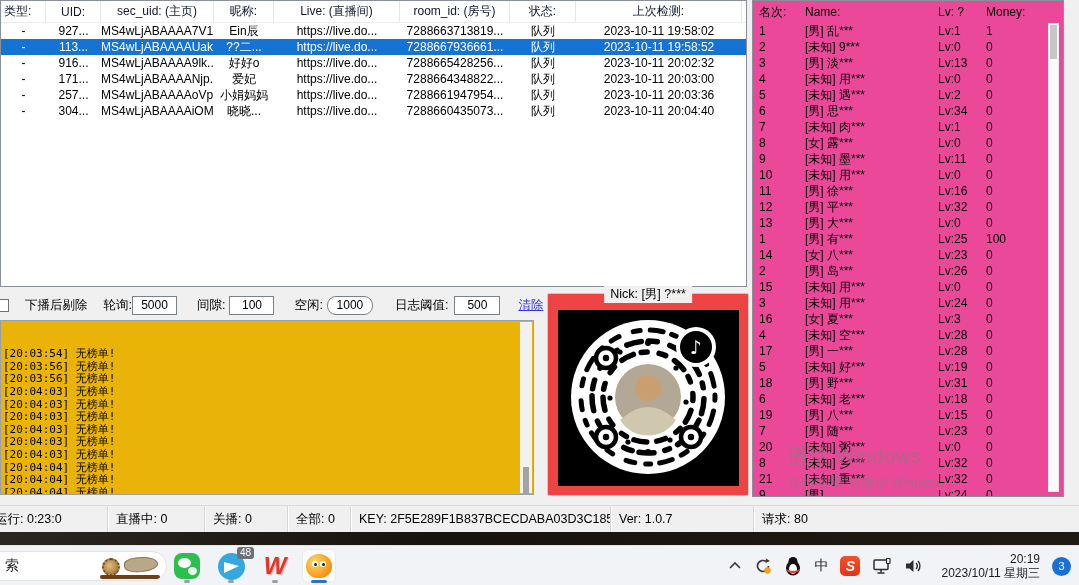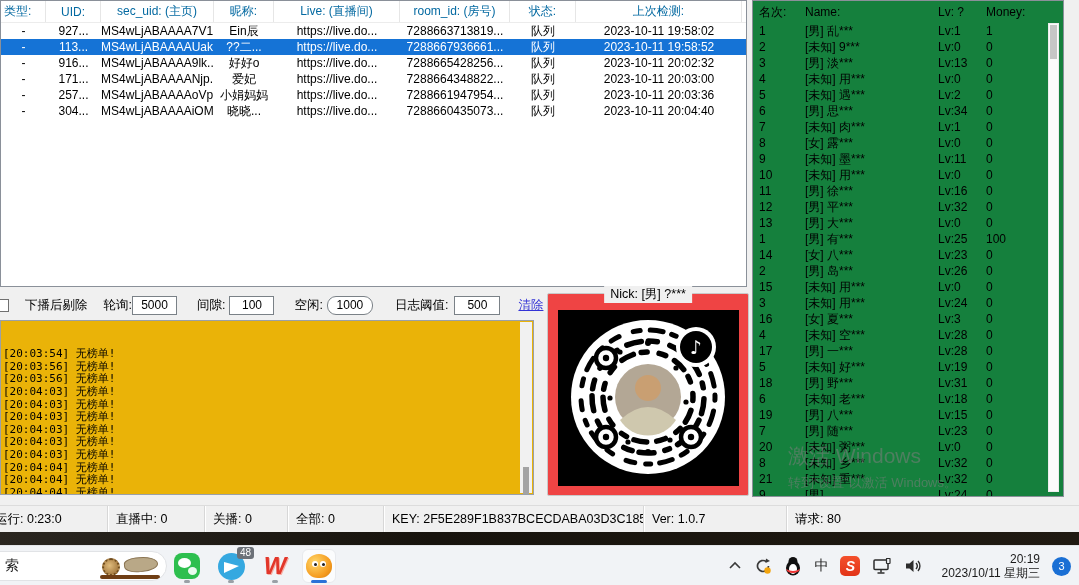--- a/index.html
+++ b/index.html
@@ -7,30 +7,30 @@
     font-family:"Liberation Sans","DejaVu Sans",sans-serif; }
   .screen { position:relative; width:1079px; height:585px; background:#17140f; overflow:hidden; }
 
   
   .app { position:absolute; left:0; top:0; width:1079px; height:532px; background:#f0f0f0; }
 
   
   .tbl { position:absolute; left:0; top:0; width:747px; height:287px; background:#fff;
          border:1px solid #8a9099; overflow:hidden; font-size:12px; }
   .thead { display:flex; height:22px; align-items:stretch; border-bottom:1px solid #ececec; }
-  .th { display:flex; align-items:center; justify-content:center; border-right:1px solid #e6e6e6; color:#0369a1; }
+  .th { display:flex; align-items:center; justify-content:center; border-right:1px solid #e6e6e6; color:#0f172a; }
   .tr { display:flex; height:16px; align-items:center; }
   .tr.selected { background:#1573d6; color:#fff; }
   .td { text-align:center; overflow:hidden; white-space:nowrap; }
   .c0{width:45px}.c1{width:55px}.c2{width:113px}.c3{width:60px}
   .c4{width:126px}.c5{width:110px}.c6{width:66px}.c7{width:166px}
   .th.c0{justify-content:flex-start; padding-left:3px;}
 
   
-  .rank { position:absolute; left:752px; top:0; width:312px; height:497px; background:#15803d;
+  .rank { position:absolute; left:752px; top:0; width:312px; height:497px; background:#ec4899;
           border:1px solid #8a9099; overflow:hidden; font-size:12px; }
   .rrow { display:flex; height:16px; align-items:center; padding-left:6px; white-space:nowrap; }
   .rhead { height:22px; }
   .r0{width:46px}.r1{width:133px}.r2{width:48px}.r3{width:52px}
   .vscroll { position:absolute; right:4px; top:22px; bottom:4px; width:11px;
              background:#fbfbfb; border:1px solid #ececec; }
   .vthumb { width:7px; margin:1px auto 0; height:34px; background:#c6c6c6; }
 
   
   .controls { position:absolute; left:0; top:292px; width:545px; height:26px;
@@ -54,21 +54,21 @@
         border:1px solid #c9c9c9; border-radius:2px; background:#ef4444; }
   .qr-title { position:absolute; top:-8px; left:50%; transform:translateX(-50%);
               background:#f0f0f0; padding:0 6px; font-size:12.5px; white-space:nowrap; }
   .qr-black { position:absolute; left:10px; top:16px; width:181px; height:176px; background:#000; }
 
   
   .status { position:absolute; left:0; top:505px; width:1079px; height:27px; background:#f0f0f0;
             border-top:1px solid #dcdcdc; display:flex; align-items:center; font-size:12.5px; color:#000; }
   .scell { height:100%; display:flex; align-items:center; padding-left:8px;
            border-right:1px solid #d7d7d7; box-shadow:1px 0 0 #fff; white-space:nowrap; overflow:hidden; }
-  .s0{width:108px}.s1{width:97px}.s2{width:83px}.s3{width:96px}.s4{width:260px}.s5{width:143px}.s6{flex:1;border-right:none}
+  .s0{width:108px}.s1{width:97px}.s2{width:83px}.s3{width:63px}.s4{width:260px}.s5{width:143px}.s6{flex:1;border-right:none}
   .s0 span { margin-left:-13px; }
 
   
   .wm { position:absolute; left:788px; top:442px; z-index:40; color:rgba(125,125,125,.55); pointer-events:none; }
   .wm1 { font-size:21px; }
   .wm2 { font-size:13px; margin-top:4px; }
 
   
   .strip { position:absolute; left:0; top:532px; width:1079px; height:13px;
            background:linear-gradient(90deg,#2a2620,#17130d 40%,#201a12); }

